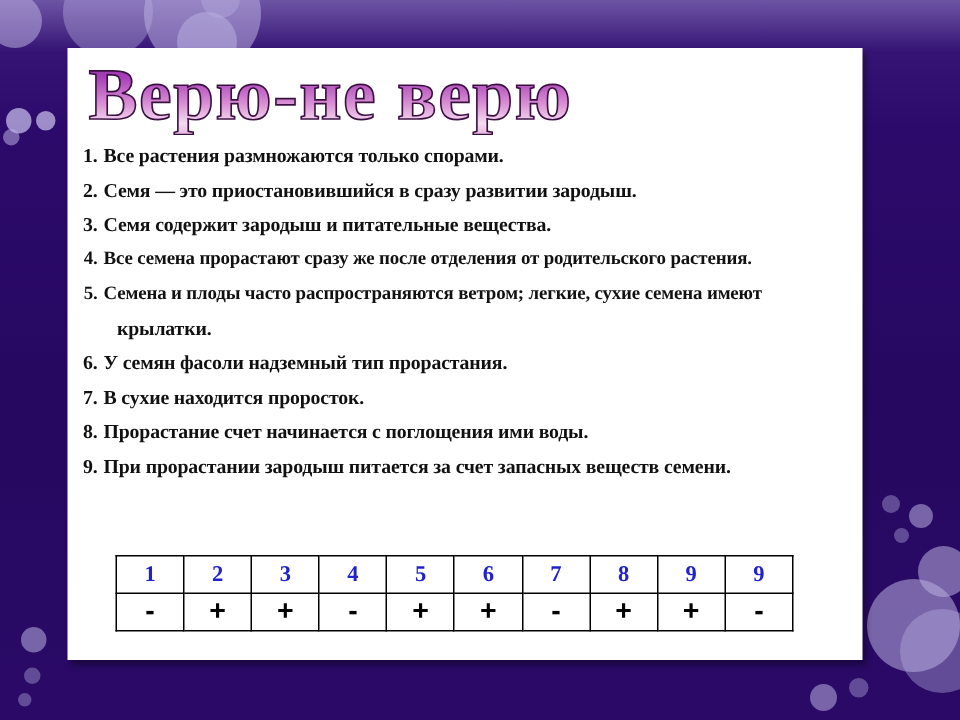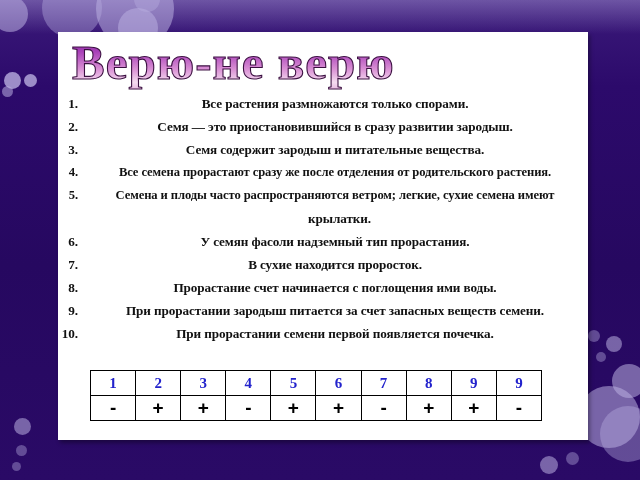--- a/index.html
+++ b/index.html
@@ -37,21 +37,21 @@
     position: absolute;
     left: 0; top: 0;
     width: 640px; height: 34px;
     background: linear-gradient(to bottom, rgba(170,155,215,0.45), rgba(60,30,120,0.0));
     pointer-events: none;
   }
 
   
   #panel {
     position: absolute;
-    left: 58px;
+    left: 45px;
     top: 32px;
     width: 530px;
     height: 408px;
     background: #ffffff;
     box-shadow: 2px 3px 4px rgba(0,0,0,0.35);
   }
 
   
   #title-wrap {
     position: absolute;
@@ -82,21 +82,20 @@
     white-space: nowrap;
   }
   .stmt .num {
     width: 20px;
     min-width: 20px;
     text-align: right;
     margin-right: 4px;
   }
   .stmt .txt {
     flex: 1 1 auto;
-    text-align: center;
   }
   .stmt.cont .num { visibility: hidden; }
   .stmt.cont .txt { padding-left: 9px; }
   .stmt.small { font-size: 12.6px; }
 
   
   #answer-table {
     position: absolute;
     left: 32px;
     top: 338px;
@@ -206,24 +205,20 @@
         <span class="num">7.</span>
         <span class="txt">В сухие находится проросток.</span>
       </div>
       <div class="stmt">
         <span class="num">8.</span>
         <span class="txt">Прорастание счет начинается с поглощения ими воды.</span>
       </div>
       <div class="stmt">
         <span class="num">9.</span>
         <span class="txt">При прорастании зародыш питается за счет запасных веществ семени.</span>
-      </div>
-      <div class="stmt">
-        <span class="num">10.</span>
-        <span class="txt">При прорастании семени первой появляется почечка.</span>
       </div>
     </div>
 
     <table id="answer-table">
       <tbody>
         <tr>
           <td class="hdr">1</td>
           <td class="hdr">2</td>
           <td class="hdr">3</td>
           <td class="hdr">4</td>

